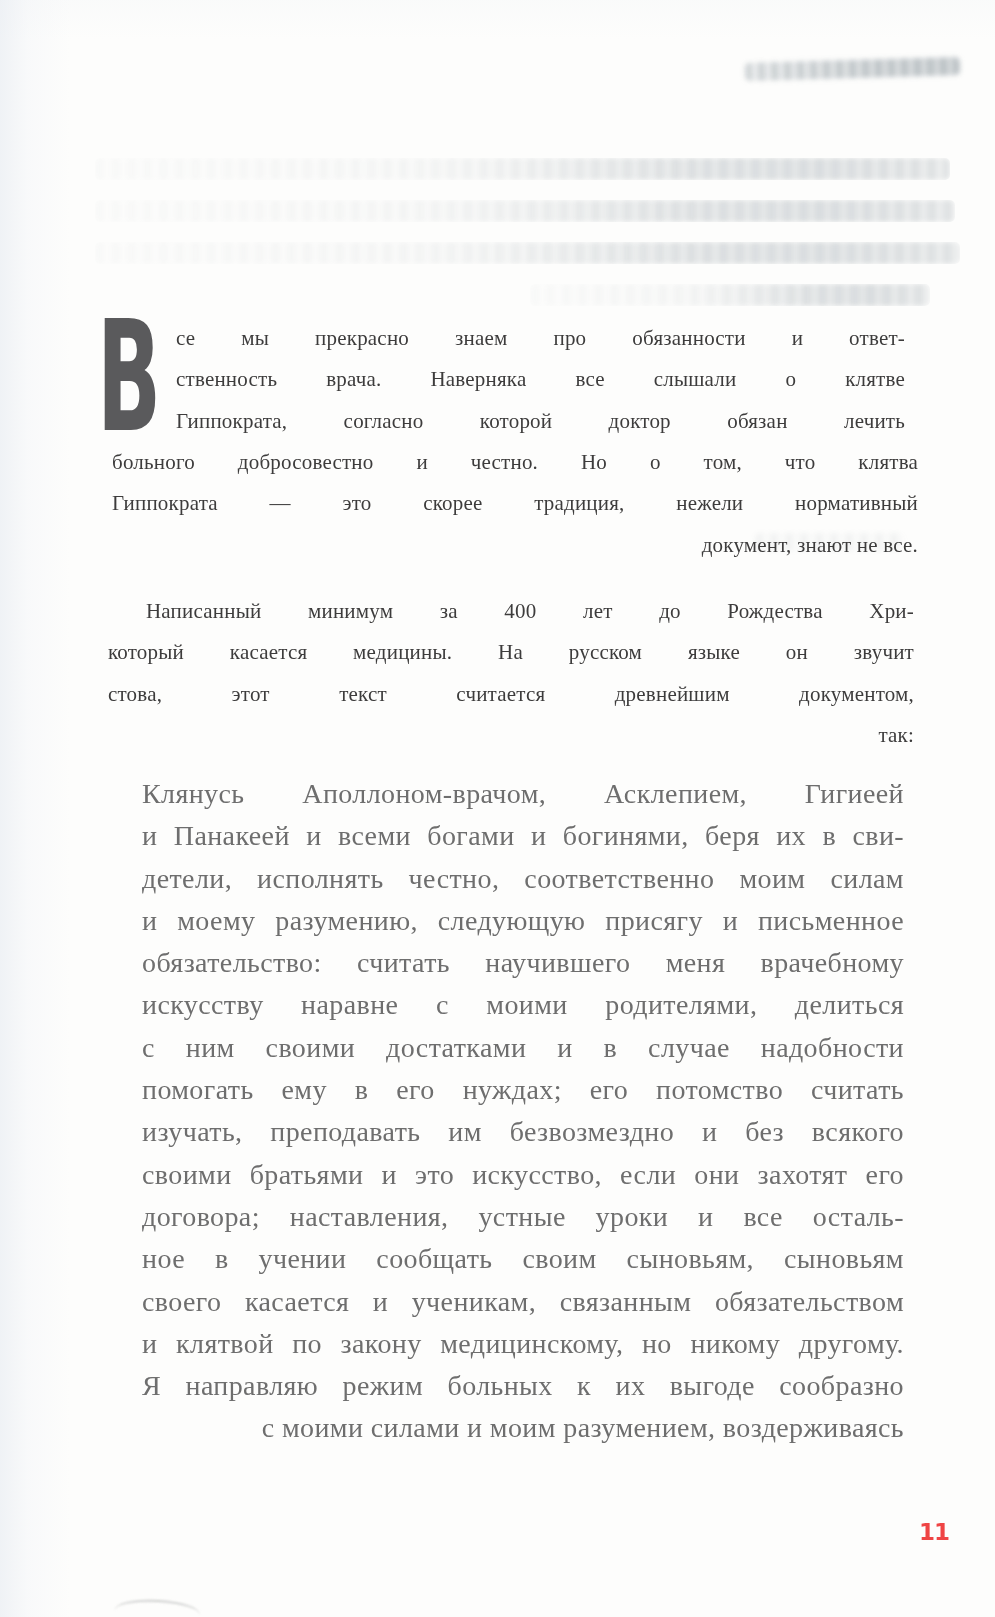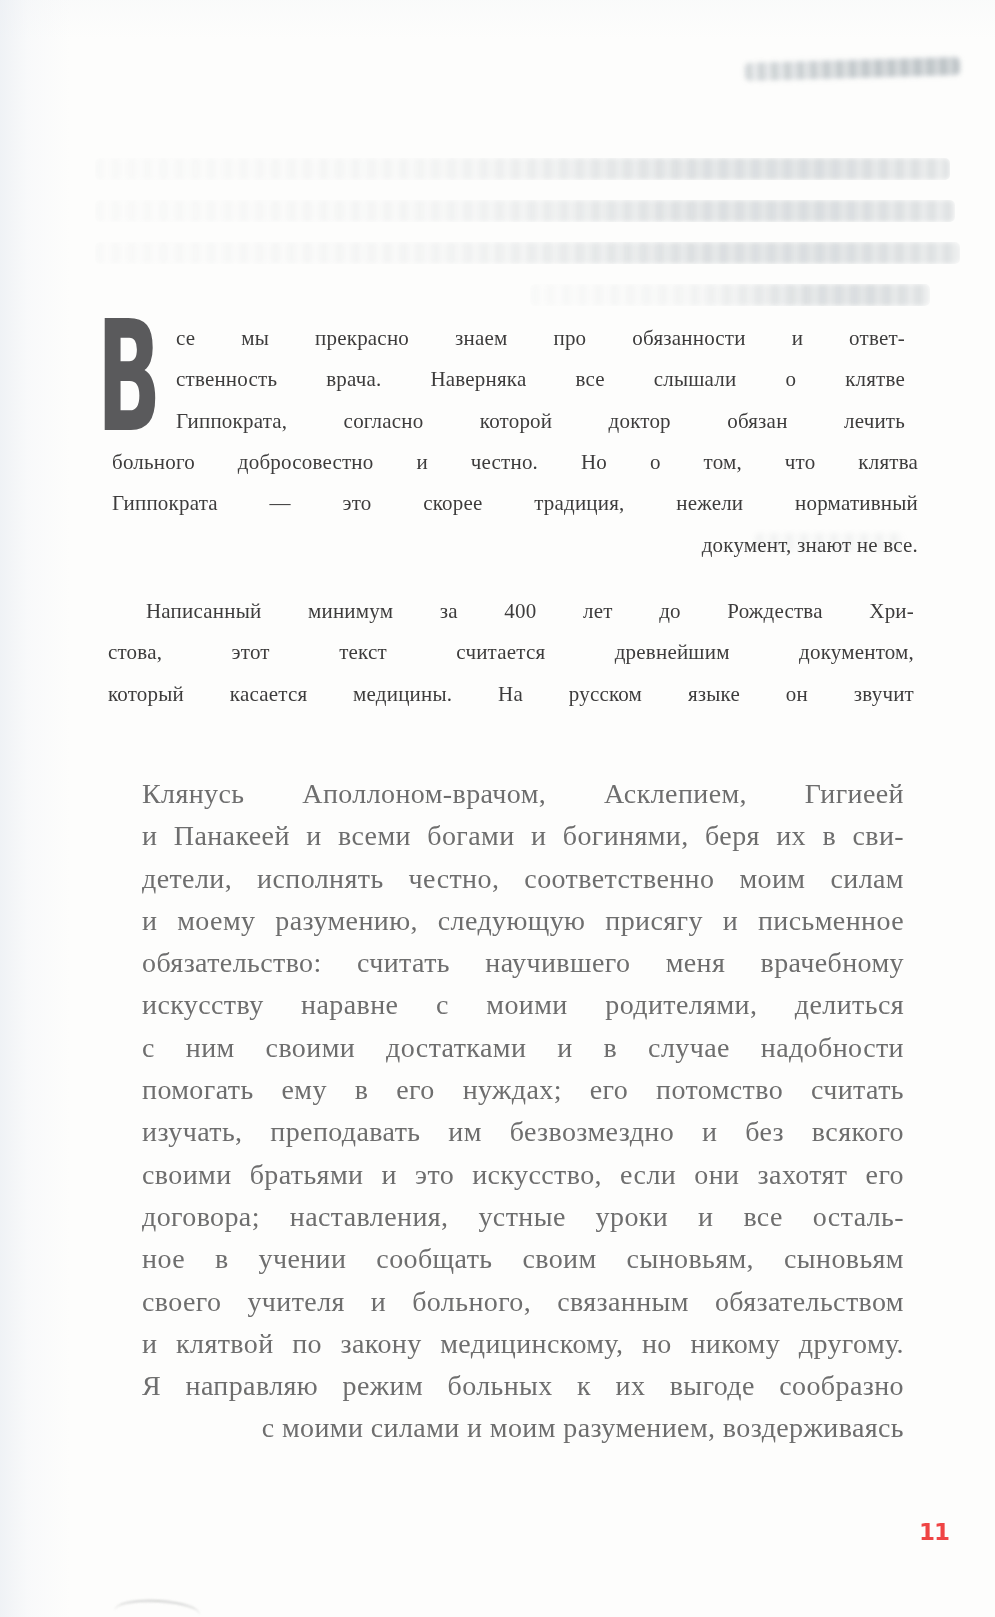--- a/index.html
+++ b/index.html
@@ -104,38 +104,39 @@
   </div>
 
   <div class="serif-block" style="left:112px;top:442px;width:806px;">
     <div class="line just">больного добросовестно и честно. Но о том, что клятва</div>
     <div class="line just">Гиппократа — это скорее традиция, нежели нормативный</div>
     <div class="line">документ, знают не все.</div>
   </div>
 
   <div class="serif-block" style="left:108px;top:567px;width:806px;margin-top:24px;">
     <div class="line just indent">Написанный минимум за 400 лет до Рождества Хри-</div>
+    <div class="line just">который касается медицины. На русском языке он звучит</div>
     <div class="line just">стова, этот текст считается древнейшим документом,</div>
-    <div class="line just">который касается медицины. На русском языке он звучит</div>
+    <div class="line">так:</div>
   </div>
 
   <div class="sans-block" style="left:142px;top:773px;width:762px;">
     <div class="line just">Клянусь Аполлоном-врачом, Асклепием, Гигиеей</div>
     <div class="line just">и Панакеей и всеми богами и богинями, беря их в сви-</div>
     <div class="line just">детели, исполнять честно, соответственно моим силам</div>
     <div class="line just">и моему разумению, следующую присягу и письменное</div>
     <div class="line just">обязательство: считать научившего меня врачебному</div>
     <div class="line just">искусству наравне с моими родителями, делиться</div>
     <div class="line just">с ним своими достатками и в случае надобности</div>
     <div class="line just">помогать ему в его нуждах; его потомство считать</div>
     <div class="line just">изучать, преподавать им безвозмездно и без всякого</div>
     <div class="line just">своими братьями и это искусство, если они захотят его</div>
     <div class="line just">договора; наставления, устные уроки и все осталь-</div>
     <div class="line just">ное в учении сообщать своим сыновьям, сыновьям</div>
-    <div class="line just">своего учителя и больного, связанным обязательством</div>
+    <div class="line just">своего касается и ученикам, связанным обязательством</div>
     <div class="line just">и клятвой по закону медицинскому, но никому другому.</div>
     <div class="line just">Я направляю режим больных к их выгоде сообразно</div>
     <div class="line">с моими силами и моим разумением, воздерживаясь</div>
   </div>
 
   <div class="page-number">11</div>
 
 </div>
 
 </body></html>

